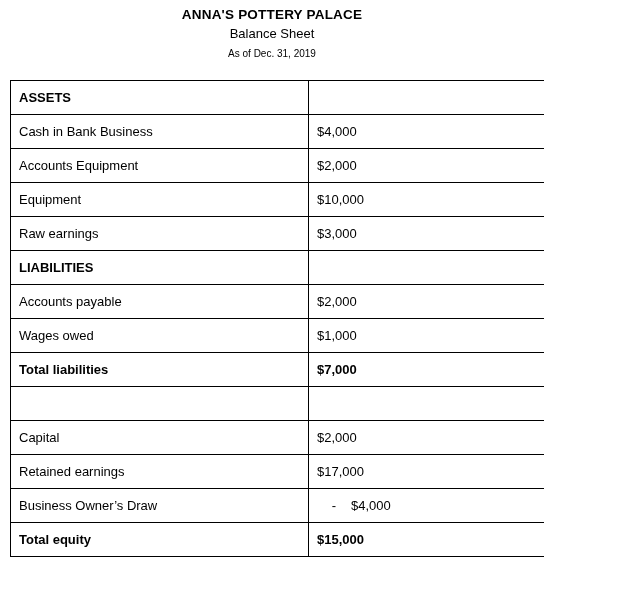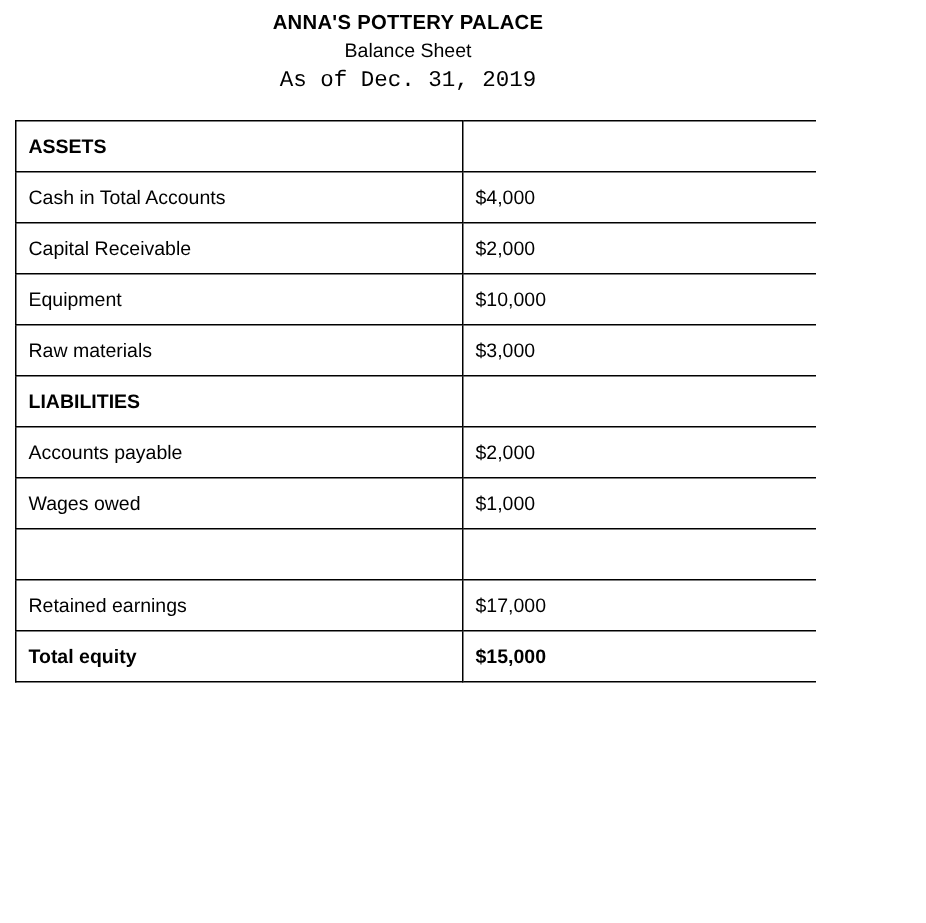--- a/index.html
+++ b/index.html
@@ -35,25 +35,24 @@
     line-height: 19px;
     margin: 0;
   }
   .doc-subtitle {
     font-size: 13px;
     font-weight: normal;
     line-height: 20px;
     margin: 0;
   }
   .doc-date {
-    font-size: 15px;
+    font-size: 10px;
     font-weight: normal;
     line-height: 20px;
     margin: 0;
-    font-family: Liberation Mono, monospace;
   }
 
   
   .sheet-wrap {
     position: absolute;
     left: 10px;
     top: 80px;
     width: 598px;
   }
   table.balance-sheet {
@@ -111,54 +110,66 @@
       <colgroup>
         <col class="label-col">
         <col class="value-col">
       </colgroup>
       <tbody id="sheet-body">
           <tr class="section-row">
             <td class="label-cell">ASSETS</td>
             <td class="value-cell"></td>
           </tr>
           <tr class="item-row">
-            <td class="label-cell">Cash in Total Accounts</td>
+            <td class="label-cell">Cash in Bank Business</td>
             <td class="value-cell">$4,000</td>
           </tr>
           <tr class="item-row">
-            <td class="label-cell">Capital Receivable</td>
+            <td class="label-cell">Accounts Equipment</td>
             <td class="value-cell">$2,000</td>
           </tr>
           <tr class="item-row">
             <td class="label-cell">Equipment</td>
             <td class="value-cell">$10,000</td>
           </tr>
           <tr class="item-row">
-            <td class="label-cell">Raw materials</td>
+            <td class="label-cell">Raw earnings</td>
             <td class="value-cell">$3,000</td>
           </tr>
           <tr class="section-row">
             <td class="label-cell">LIABILITIES</td>
             <td class="value-cell"></td>
           </tr>
           <tr class="item-row">
             <td class="label-cell">Accounts payable</td>
             <td class="value-cell">$2,000</td>
           </tr>
           <tr class="item-row">
             <td class="label-cell">Wages owed</td>
             <td class="value-cell">$1,000</td>
           </tr>
+          <tr class="total-row">
+            <td class="label-cell">Total liabilities</td>
+            <td class="value-cell">$7,000</td>
+          </tr>
           <tr class="spacer-row">
             <td class="label-cell"></td>
             <td class="value-cell"></td>
           </tr>
           <tr class="item-row">
+            <td class="label-cell">Capital</td>
+            <td class="value-cell">$2,000</td>
+          </tr>
+          <tr class="item-row">
             <td class="label-cell">Retained earnings</td>
             <td class="value-cell">$17,000</td>
+          </tr>
+          <tr class="item-row">
+            <td class="label-cell">Business Owner’s Draw</td>
+            <td class="value-cell"><span class="neg-sign">-</span><span>$4,000</span></td>
           </tr>
           <tr class="total-row">
             <td class="label-cell">Total equity</td>
             <td class="value-cell">$15,000</td>
           </tr>
         </tbody>
     </table>
   </div>
 
 </div>

